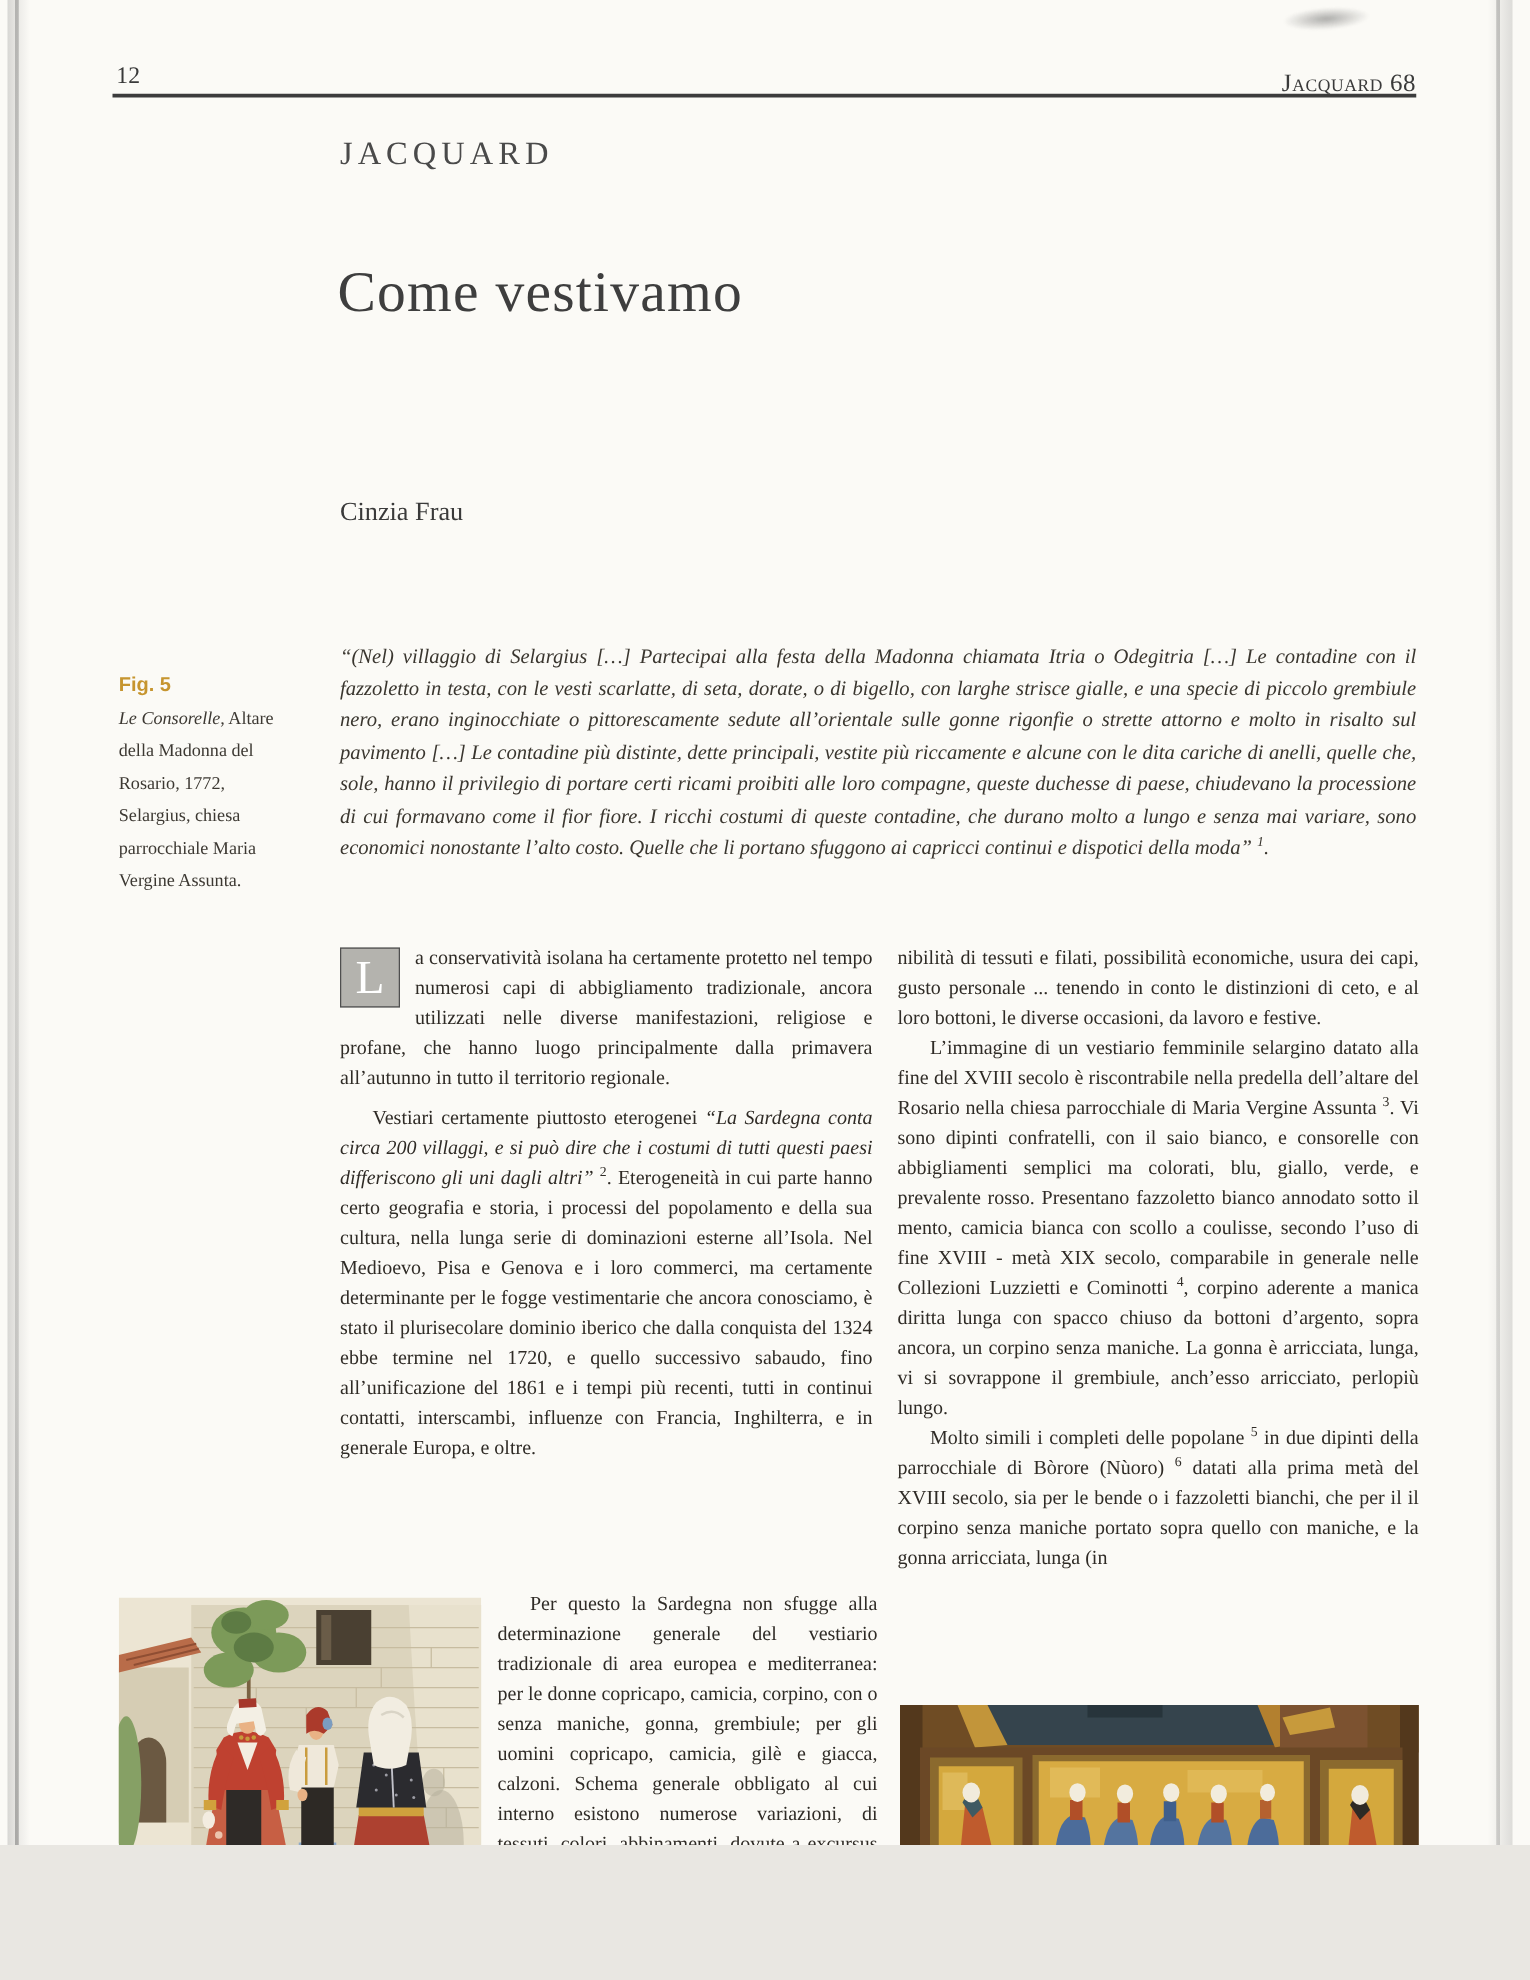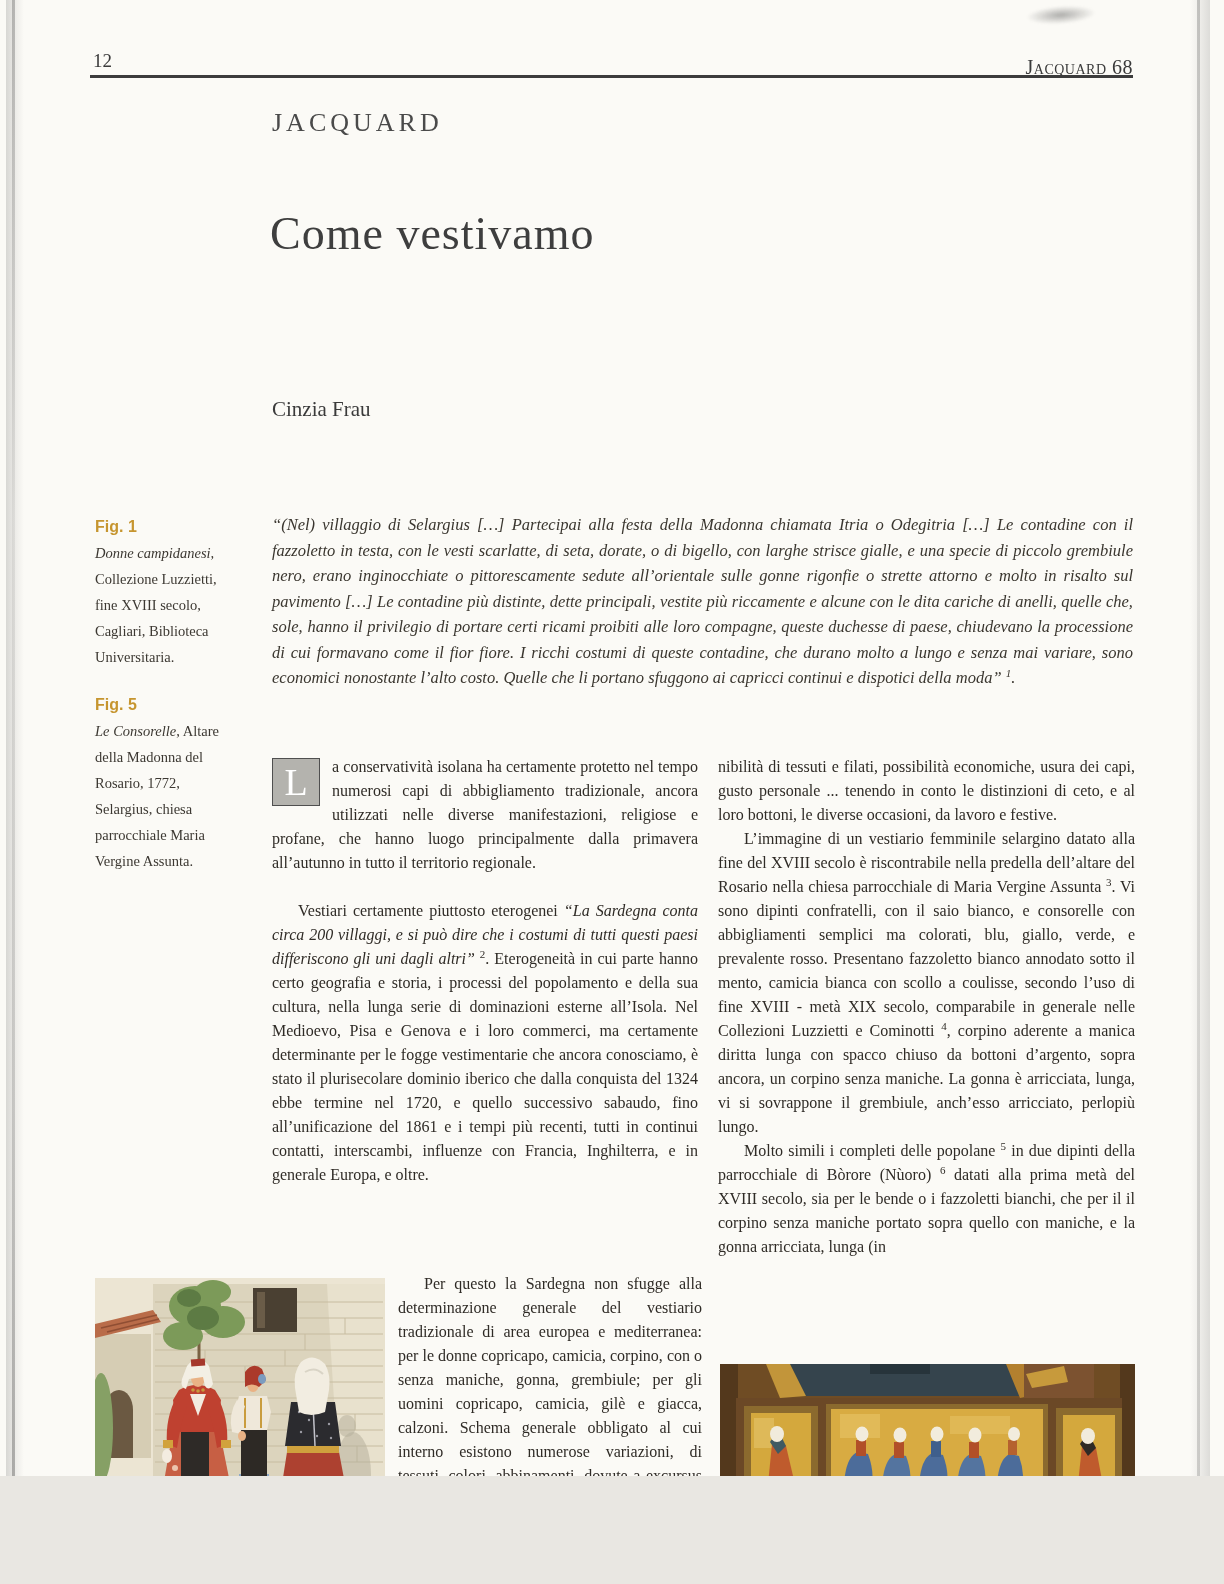--- a/index.html
+++ b/index.html
@@ -33,21 +33,21 @@
   .figblock2{margin-top:22px;}
   .cap-it{font-style:italic;}
   
   .quote{position:absolute;left:272px;top:512px;width:861px;font-style:italic;font-size:16.5px;
     line-height:25.5px;text-align:justify;color:#3a362f;}
   
   .col{position:absolute;font-size:16px;line-height:24px;text-align:justify;color:#2f2b26;}
   .col p{margin:0;}
   .col p.ind{text-indent:26px;}
   .leftcol{left:272px;top:755px;width:426px;}
-  .leftcol p.ind{margin-top:24px;}
+  .leftcol p.ind{margin-top:8px;}
   .rightcol{left:718px;top:755px;width:417px;}
   .narrowcol{left:398px;top:1272px;width:304px;}
   .dropbox{float:left;width:46px;height:46px;margin:3px 12px 0 0;background:#b4b3ae;
     border:1px solid #4f4f4f;display:flex;align-items:center;justify-content:center;}
   .dropletter{font-size:38px;line-height:1;color:#ffffff;}
   .qit{font-style:italic;}
   sup.fref{font-size:11px;vertical-align:super;line-height:0;}
   
   .fig1{position:absolute;left:95px;top:1278px;width:290px;height:268px;}
   .fig2{position:absolute;left:720px;top:1364px;width:415px;height:180px;}
@@ -70,24 +70,20 @@
   <div class="journal">Jacquard 68</div>
   <div class="rule"></div>
 
   <div class="kicker">JACQUARD</div>
   <h1 class="title" style="margin:0;font-weight:normal;">
       <span class="solid">Come vestivamo</span>
     </h1>
   <div class="author">Cinzia Frau</div>
 
   <div class="sidebar">
-    <div>
-      <div class="figlabel" style="color:#c6952f;">Fig. 1</div>
-      <div><span class="cap-it">Donne campidanesi,</span> <span>Collezione Luzzietti, fine XVIII secolo, Cagliari, Biblioteca Universitaria.</span></div>
-    </div>
     <div class="figblock2">
       <div class="figlabel" style="color:#c6952f;">Fig. 5</div>
       <div><span class="cap-it">Le Consorelle</span><span>, Altare della Madonna del Rosario, 1772, Selargius, chiesa parrocchiale Maria Vergine Assunta.</span></div>
     </div>
   </div>
 
   <div class="quote"><span>“(Nel) villaggio di Selargius […] Partecipai alla festa della Madonna chiamata Itria o Odegitria […] Le contadine con il fazzoletto in testa, con le vesti scarlatte, di seta, dorate, o di bigello, con larghe strisce gialle, e una specie di piccolo grembiule nero, erano inginocchiate o pittorescamente sedute all’orientale sulle gonne rigonfie o strette attorno e molto in risalto sul pavimento […] Le contadine più distinte, dette principali, vestite più riccamente e alcune con le dita cariche di anelli, quelle che, sole, hanno il privilegio di portare certi ricami proibiti alle loro compagne, queste duchesse di paese, chiudevano la processione di cui formavano come il fior fiore. I ricchi costumi di queste contadine, che durano molto a lungo e senza mai variare, sono economici nonostante l’alto costo. Quelle che li portano sfuggono ai capricci continui e dispotici della moda” </span><sup class="fref">1</sup><span>.</span></div>
 
   <div class="col leftcol">
     <p><span class="dropbox">

